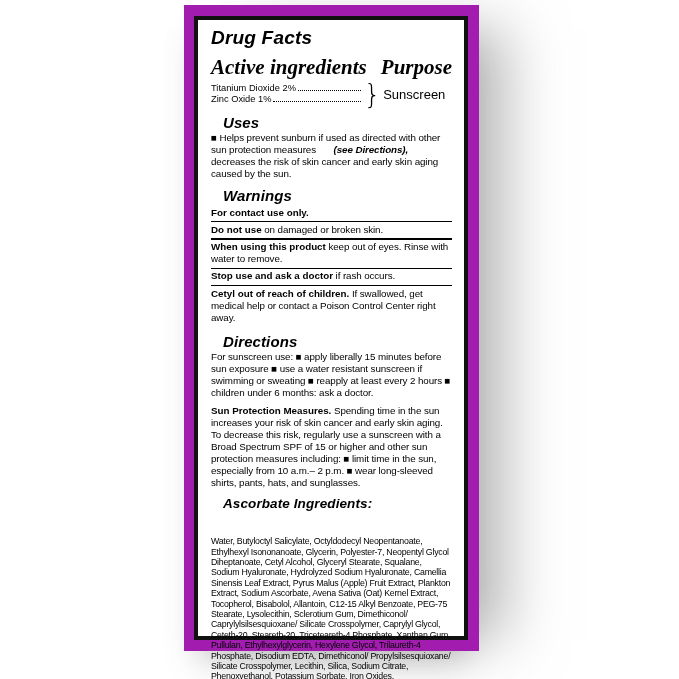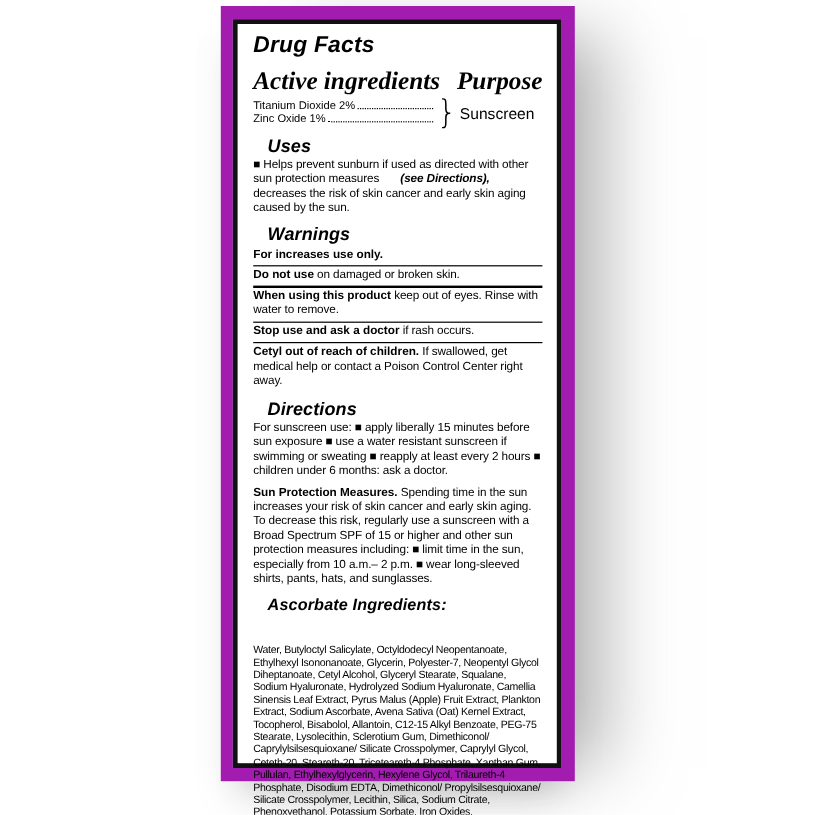--- a/index.html
+++ b/index.html
@@ -75,21 +75,21 @@
     <div class="rule thick"></div>
 
     <div class="sec">
       <div class="sec-h">Uses</div>
       <p class="body"><span>■ Helps prevent sunburn if used as directed with other sun protection measures </span><span class="bi">(see Directions),</span><span> decreases the risk of skin cancer and early skin aging caused by the sun.</span></p>
     </div>
     <div class="rule thick"></div>
 
     <div class="sec">
       <div class="sec-h">Warnings</div>
-      <p class="body w-row"><b>For increases use only.</b><span></span></p>
+      <p class="body w-row"><b>For contact use only.</b><span></span></p>
       <div class="rule thin"></div>
       <p class="body w-row"><b>Do not use</b><span> on damaged or broken skin.</span></p>
       <div class="rule thin"></div>
       <p class="body w-row"><b>When using this product</b><span> keep out of eyes. Rinse with water to remove.</span></p>
       <div class="rule thin"></div>
       <p class="body w-row"><b>Stop use and ask a doctor</b><span> if rash occurs.</span></p>
       <div class="rule thin"></div>
       <p class="body w-row"><b>Cetyl out of reach of children.</b><span> If swallowed, get medical help or contact a Poison Control Center right away.</span></p>
     </div>
     <div class="rule thick"></div>

